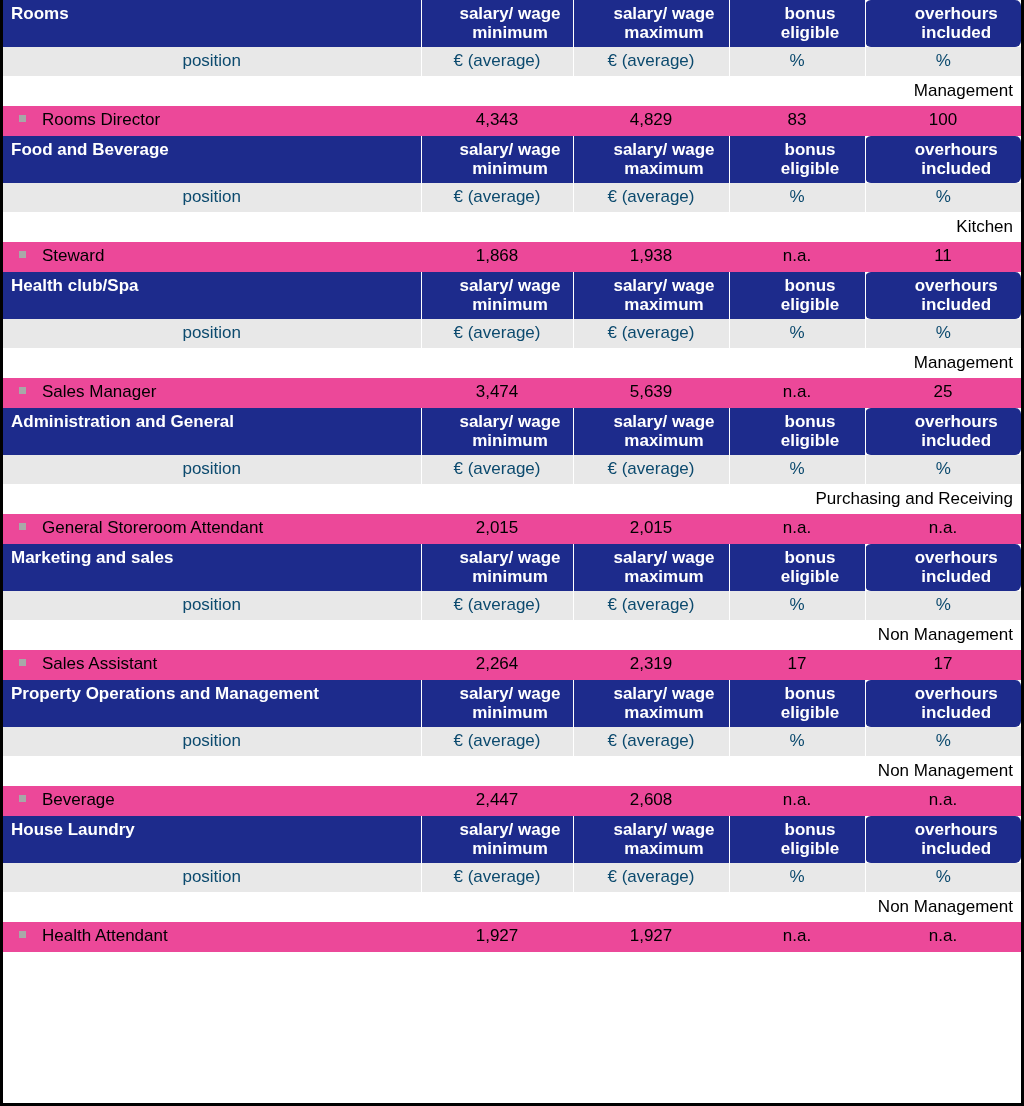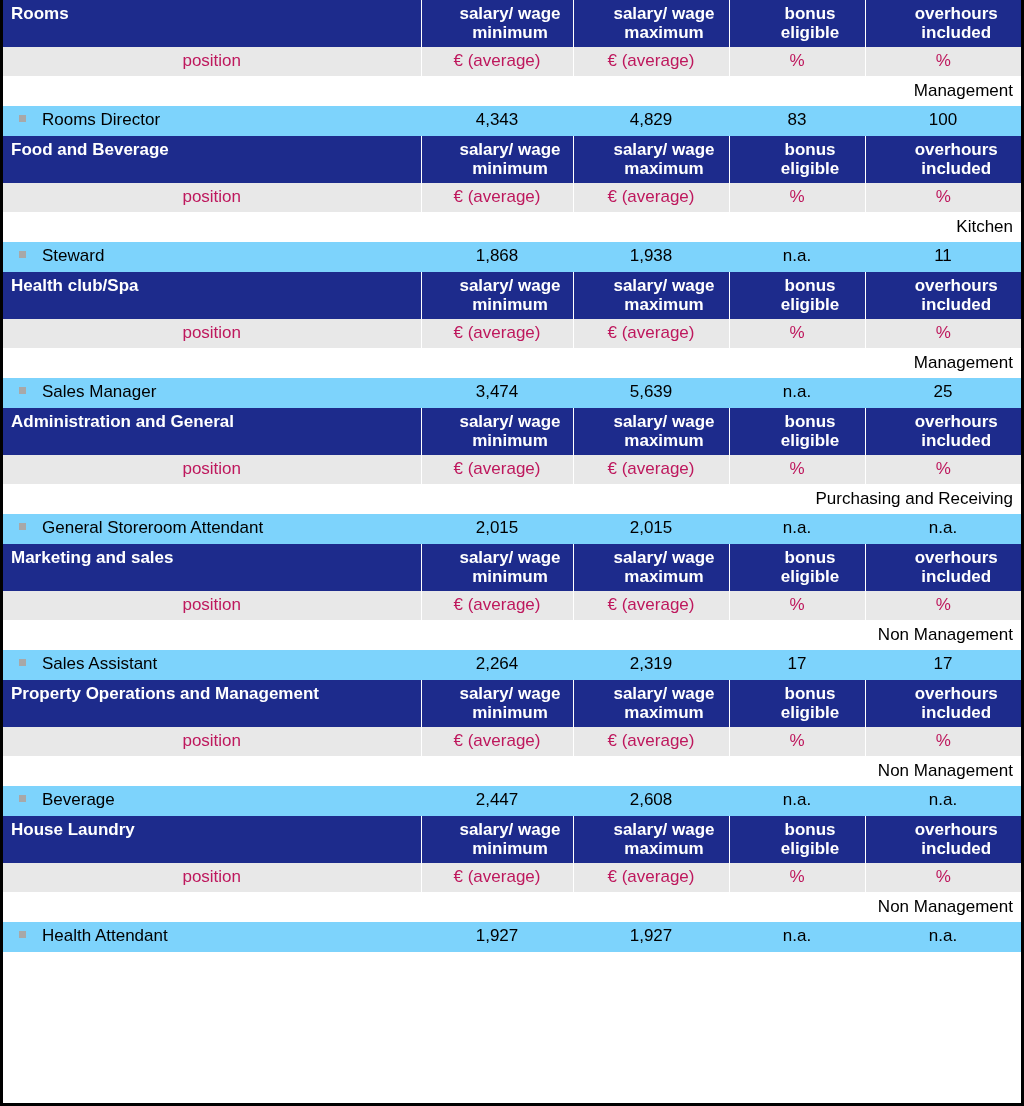--- a/index.html
+++ b/index.html
@@ -46,43 +46,43 @@
     border-right: 1px solid #ffffff;
   }
   tr.section-header td.sec-title {
     text-align: left;
     vertical-align: top;
   }
   tr.section-header td.sec-col {
     text-align: center;
     padding-left: 34px;
   }
-  tr.section-header td:last-child { border-right: none; }
+  tr.section-header td:last-child { border-right: none; border-radius: 6px; }
 
   tr.unit-row td {
     background: #e8e8e8;
-    color: #be185d;
+    color: #0c4a6e;
     font-size: 17px;
     padding: 4px 8px 5px 8px;
     text-align: center;
     border-right: 1px solid #ffffff;
     white-space: nowrap;
   }
   tr.unit-row td:last-child { border-right: none; }
 
   tr.group-row td {
     background: #ffffff;
     font-size: 17px;
     padding: 5px 8px 5px 6px;
     text-align: right;
     vertical-align: top;
   }
 
   tr.data-row td {
-    background: #7dd3fc;
+    background: #ec4899;
     font-size: 17px;
     padding: 4px 8px 6px 8px;
     vertical-align: bottom;
   }
   tr.data-row td.label {
     text-align: left;
     padding-left: 16px;
     white-space: nowrap;
   }
   tr.data-row td.num {

